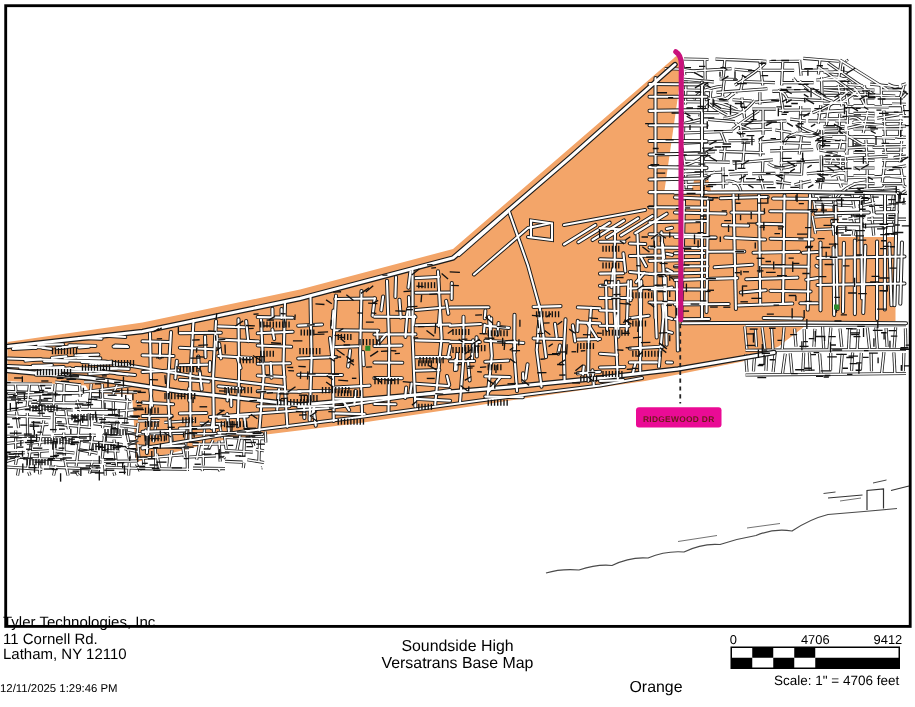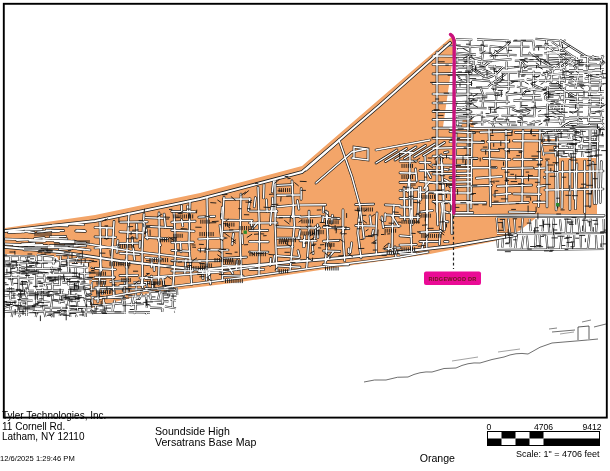--- a/index.html
+++ b/index.html
@@ -2942,17 +2942,17 @@
 <text x="543.5" y="429.5" font-family="Liberation Sans, sans-serif" font-size="8.6" fill="#000" text-anchor="middle">4706</text>
 <text x="601.5" y="429.5" font-family="Liberation Sans, sans-serif" font-size="8.6" fill="#000" text-anchor="end">9412</text>
 
 <text x="599.5" y="456.5" font-family="Liberation Sans, sans-serif" font-size="9" fill="#000" text-anchor="end">Scale: 1" = 4706 feet</text>
 </svg>
 
 <div class="t" style="left:2px;top:411px;font-size:10px">Tyler Technologies, Inc.
 11 Cornell Rd.
 Latham, NY 12110</div>
 
-<div class="t" style="left:0px;top:454.5px;font-size:7.6px">12/6/2025 1:29:46 PM</div>
+<div class="t" style="left:0px;top:454.5px;font-size:7.6px">12/11/2025 1:29:46 PM</div>
 
-<div class="t" style="left:155px;top:426px;width:300px;font-size:10.6px">Soundside High
+<div class="t" style="left:155px;top:426px;width:300px;text-align:center;font-size:10.6px">Soundside High
 Versatrans Base Map</div>
 
 <div class="t" style="left:155px;top:453px;width:300px;text-align:right;font-size:10.6px">Orange</div>
 </body></html>

